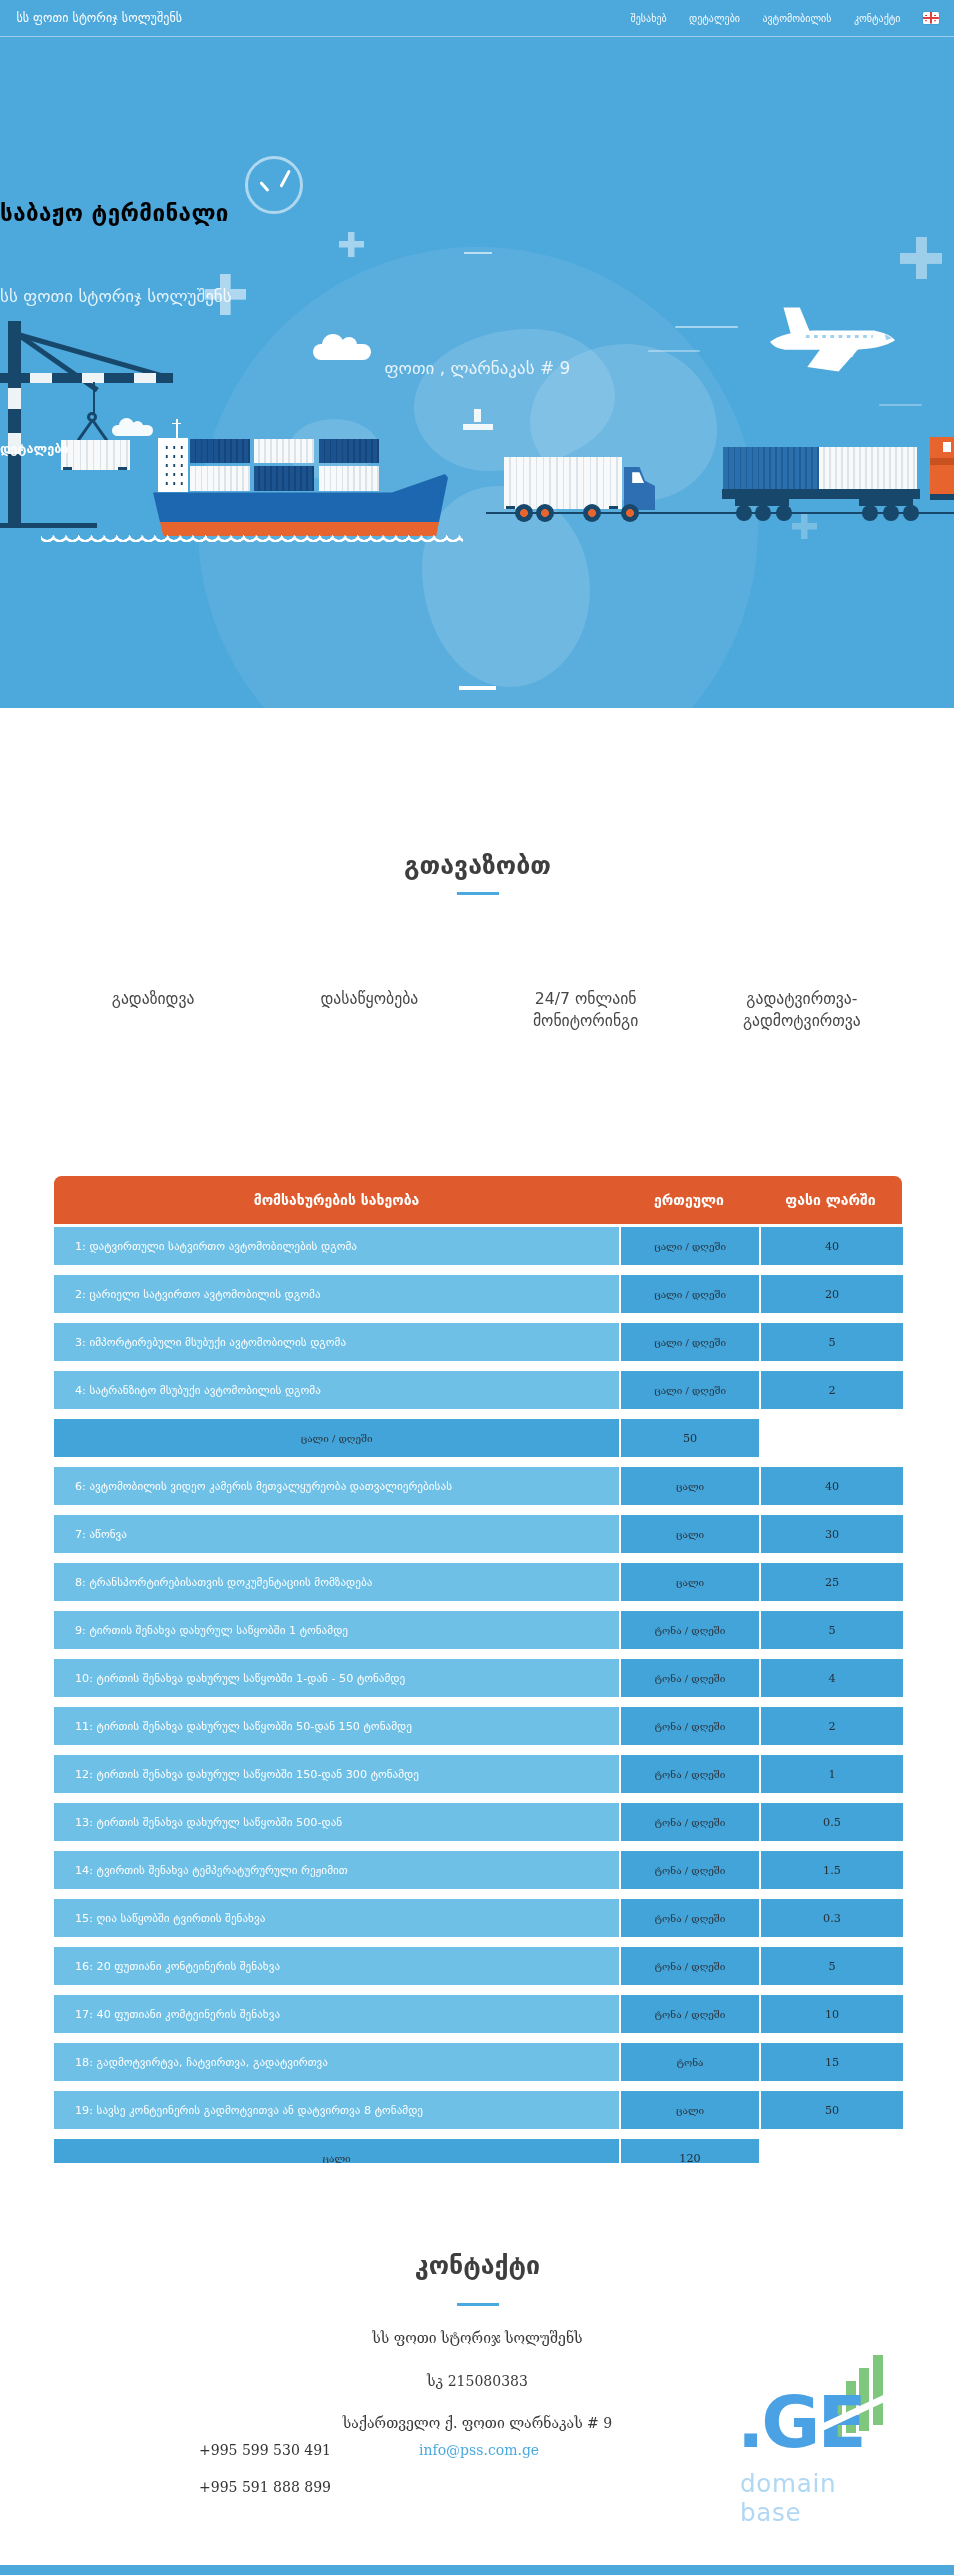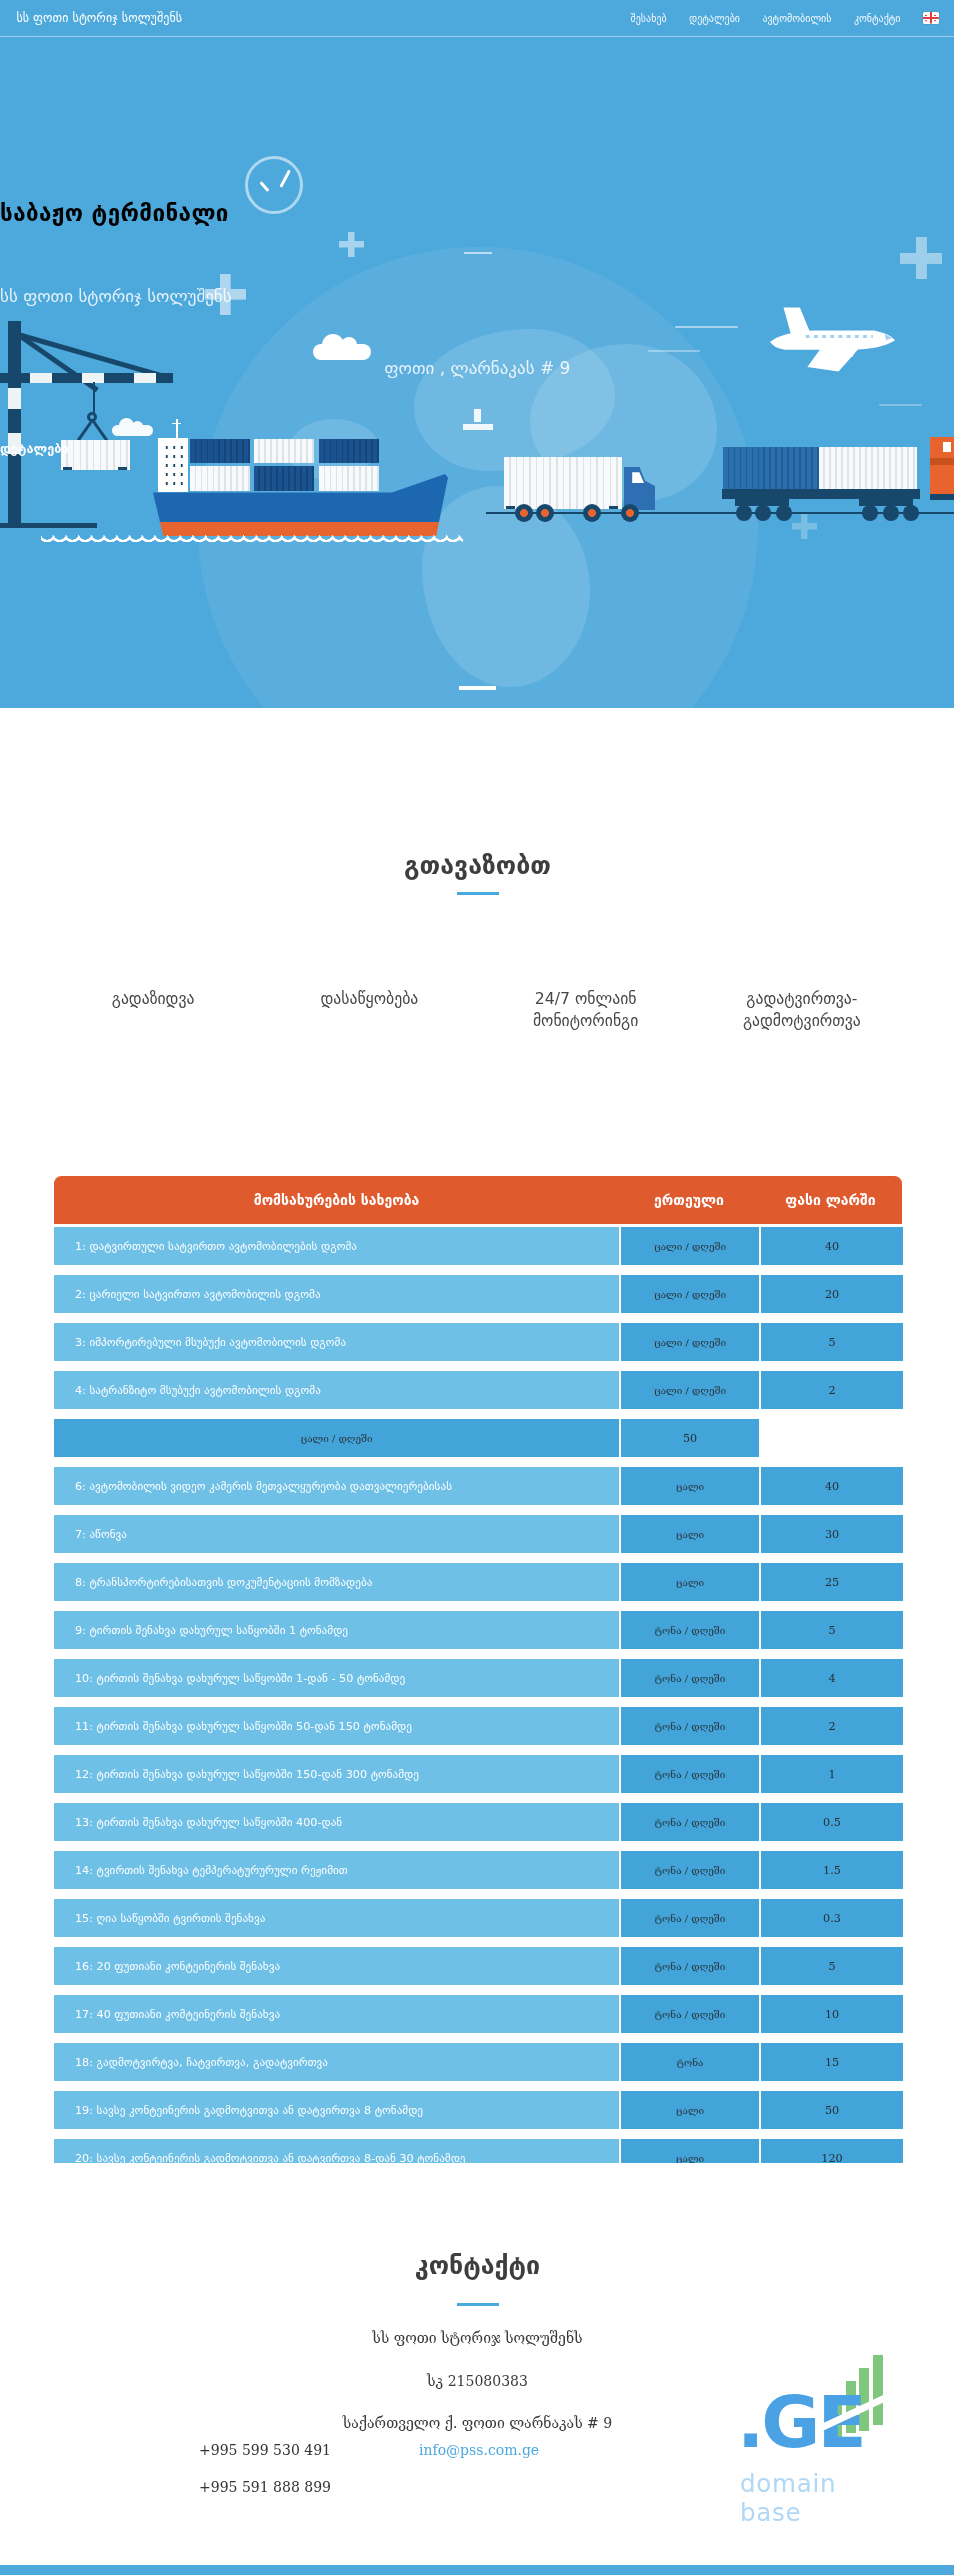--- a/index.html
+++ b/index.html
@@ -370,21 +370,21 @@
             <div class="cell name">11: ტირთის შენახვა დახურულ საწყობში 50-დან 150 ტონამდე</div>
             <div class="cell unit">ტონა / დღეში</div>
             <div class="cell price">2</div>
           </div>
           <div class="trow">
             <div class="cell name">12: ტირთის შენახვა დახურულ საწყობში 150-დან 300 ტონამდე</div>
             <div class="cell unit">ტონა / დღეში</div>
             <div class="cell price">1</div>
           </div>
           <div class="trow">
-            <div class="cell name">13: ტირთის შენახვა დახურულ საწყობში 400-დან</div>
+            <div class="cell name">13: ტირთის შენახვა დახურულ საწყობში 500-დან</div>
             <div class="cell unit">ტონა / დღეში</div>
             <div class="cell price">0.5</div>
           </div>
           <div class="trow">
             <div class="cell name">14: ტვირთის შენახვა ტემპერატურურული რეჟიმით</div>
             <div class="cell unit">ტონა / დღეში</div>
             <div class="cell price">1.5</div>
           </div>
           <div class="trow">
             <div class="cell name">15: ღია საწყობში ტვირთის შენახვა</div>
@@ -405,21 +405,20 @@
             <div class="cell name">18: გადმოტვირტვა, ჩატვირთვა, გადატვირთვა</div>
             <div class="cell unit">ტონა</div>
             <div class="cell price">15</div>
           </div>
           <div class="trow">
             <div class="cell name">19: სავსე კონტეინერის გადმოტვითვა ან დატვირთვა 8 ტონამდე</div>
             <div class="cell unit">ცალი</div>
             <div class="cell price">50</div>
           </div>
           <div class="trow">
-            <div class="cell name">20: სავსე კონტეინერის გადმოტვითვა ან დატვირთვა 8-დან 30 ტონამდე</div>
             <div class="cell unit">ცალი</div>
             <div class="cell price">120</div>
           </div>
           <div class="trow">
             <div class="cell name">21: ცარიელი კონტეინერის გადმოტვირთვა ან დატვირთვა</div>
             <div class="cell unit">ცალი</div>
             <div class="cell price">20</div>
           </div>
         </div>
       <div class="t-tail"></div>

